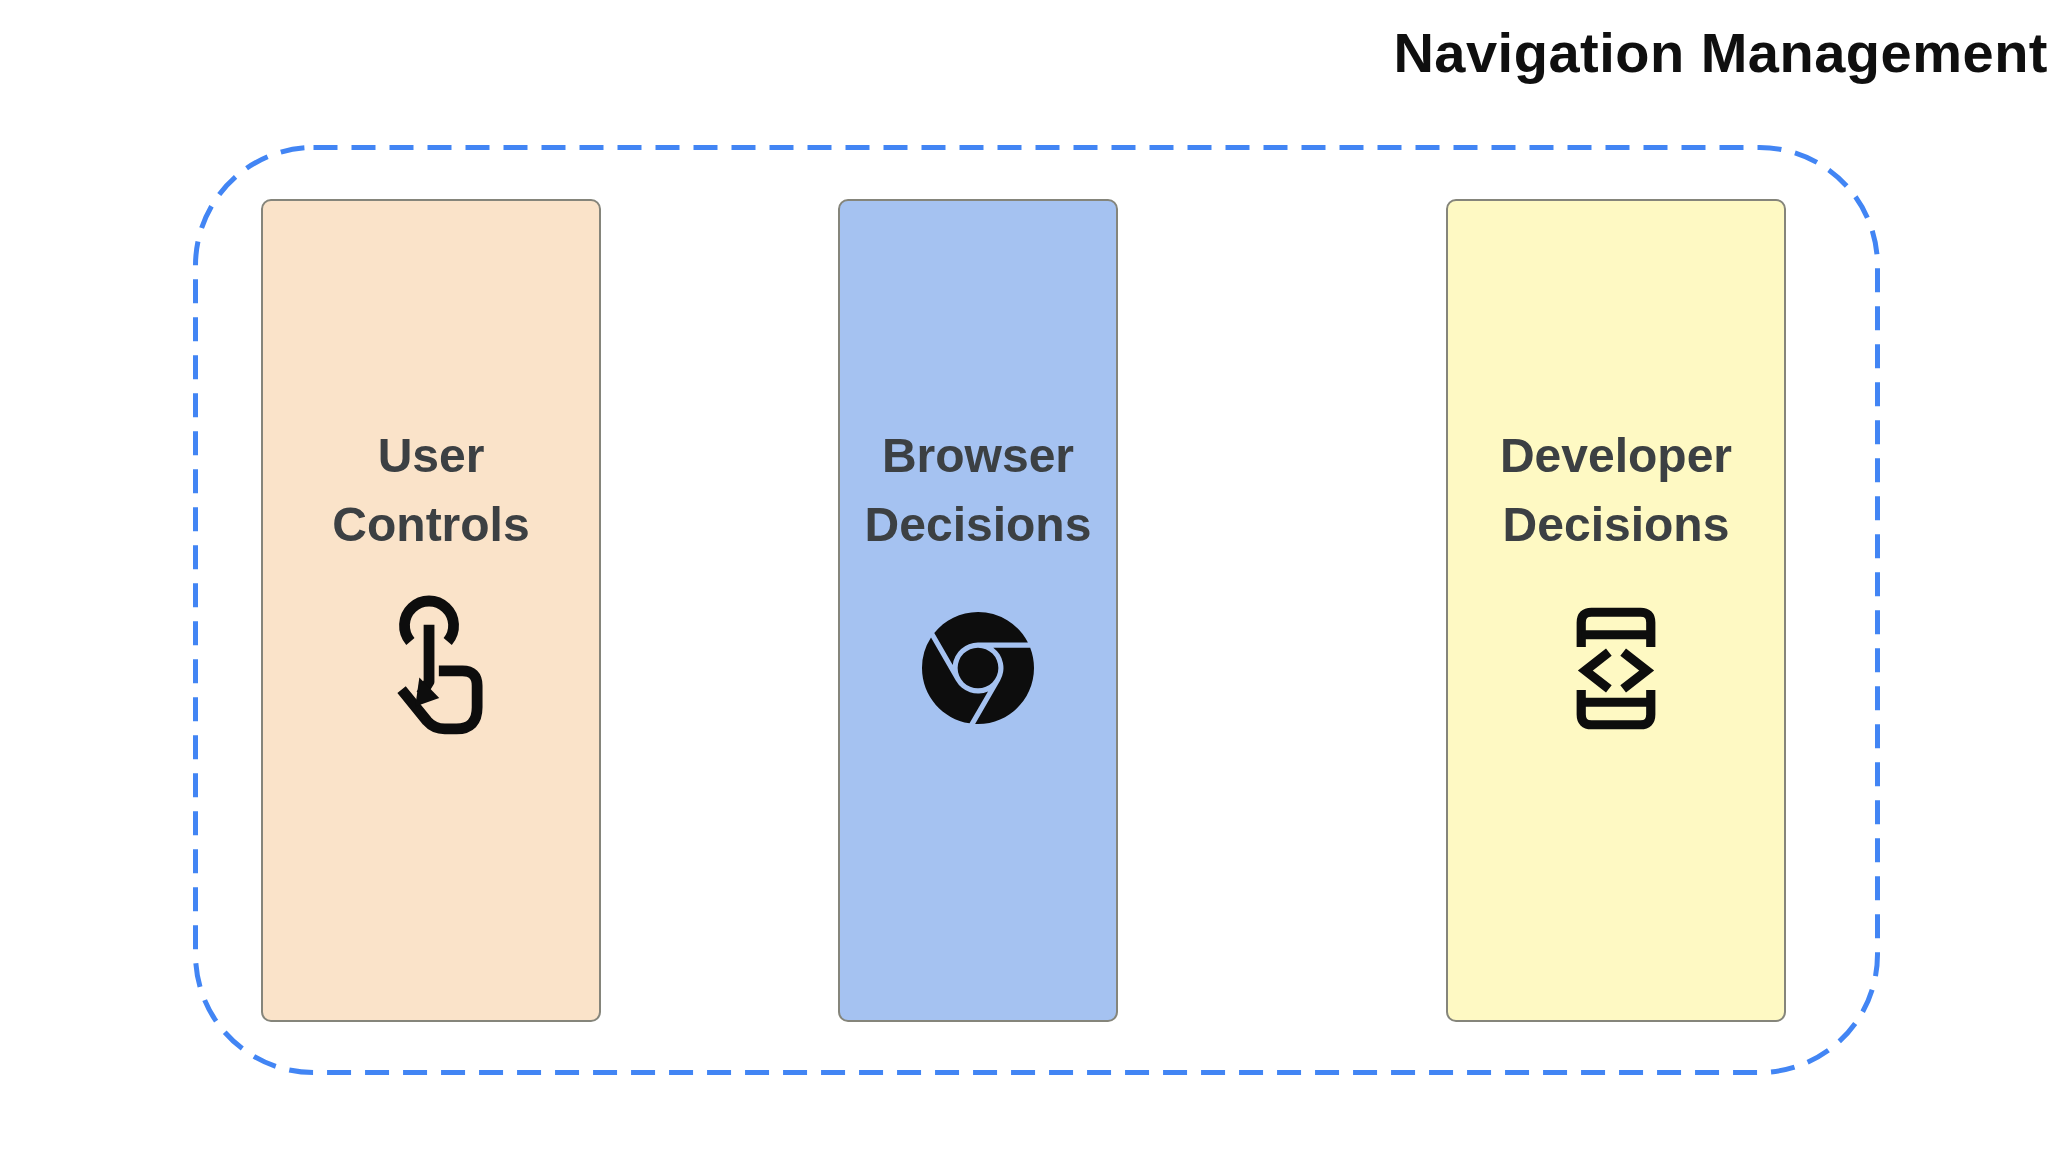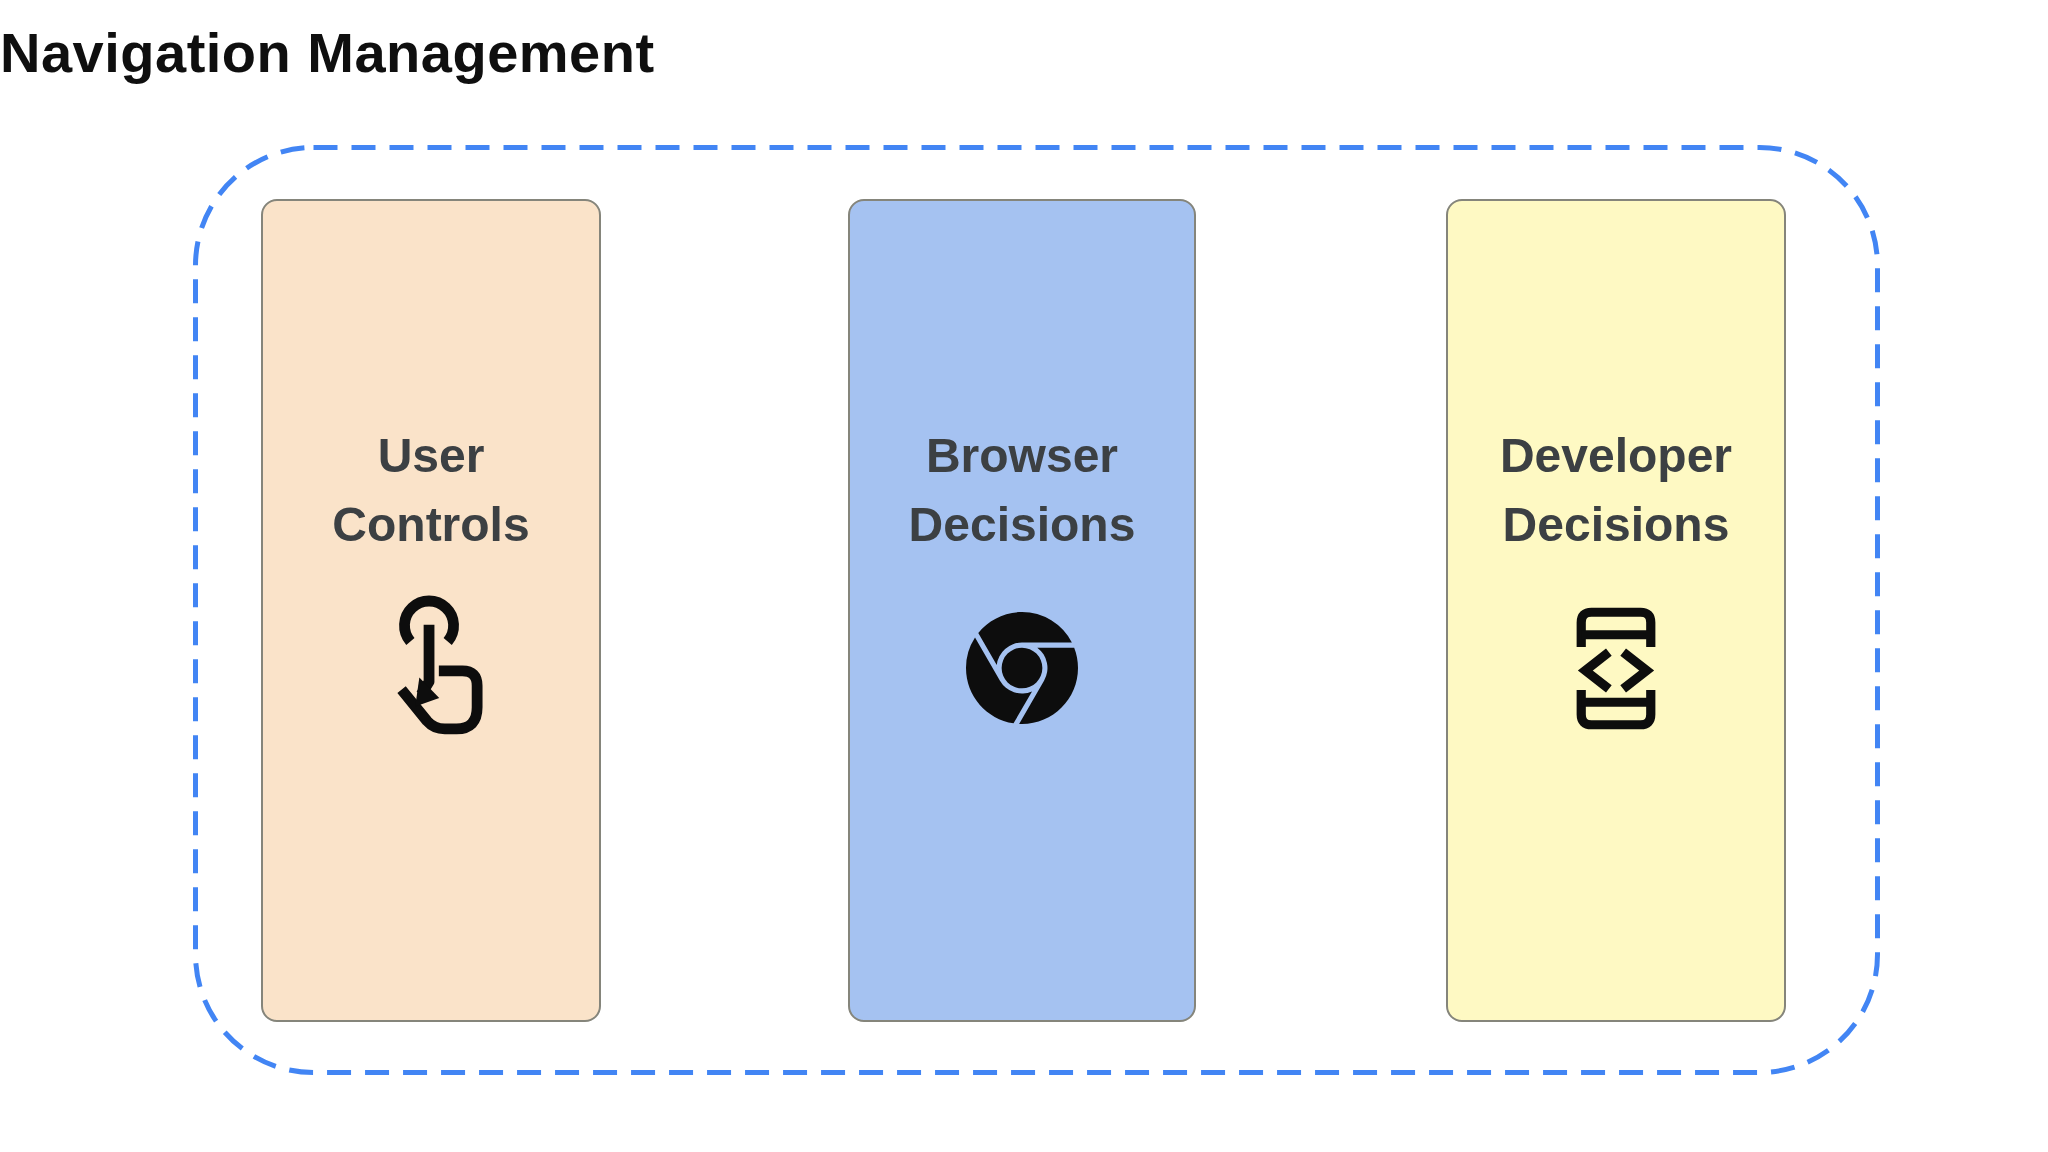--- a/index.html
+++ b/index.html
@@ -10,48 +10,48 @@
     background: #ffffff;
     font-family: "Liberation Sans", sans-serif;
     overflow: hidden;
   }
   .diagram-title {
     position: absolute;
     top: 20px;
     left: 0;
     width: 100%;
     margin: 0;
-    text-align: left;
+    text-align: right;
     font-size: 56px;
     font-weight: 700;
     color: #0f0f0f;
     letter-spacing: 0.5px;
   }
   .dashed-box {
     position: absolute;
     left: 193px;
     top: 145px;
     width: 1687px;
     height: 930px;
   }
   .card {
     position: absolute;
     top: 199px;
     width: 340px;
     height: 823px;
     box-sizing: border-box;
     border: 2px solid #85857b;
-    border-radius: 16px;
+    border-radius: 10px;
     display: flex;
     flex-direction: column;
     align-items: center;
     padding-top: 220px;
   }
   .card-0 { left: 261px; }
-  .card-1 { left: 838px; width: 348px; margin-left: 10px; }
+  .card-1 { left: 838px; width: 280px; }
   .card-2 { left: 1446px; }
   .card-label {
     font-size: 48px;
     font-weight: 700;
     line-height: 69px;
     color: #3c4043;
     text-align: center;
   }
   .icon-box {
     margin-top: 34px;

